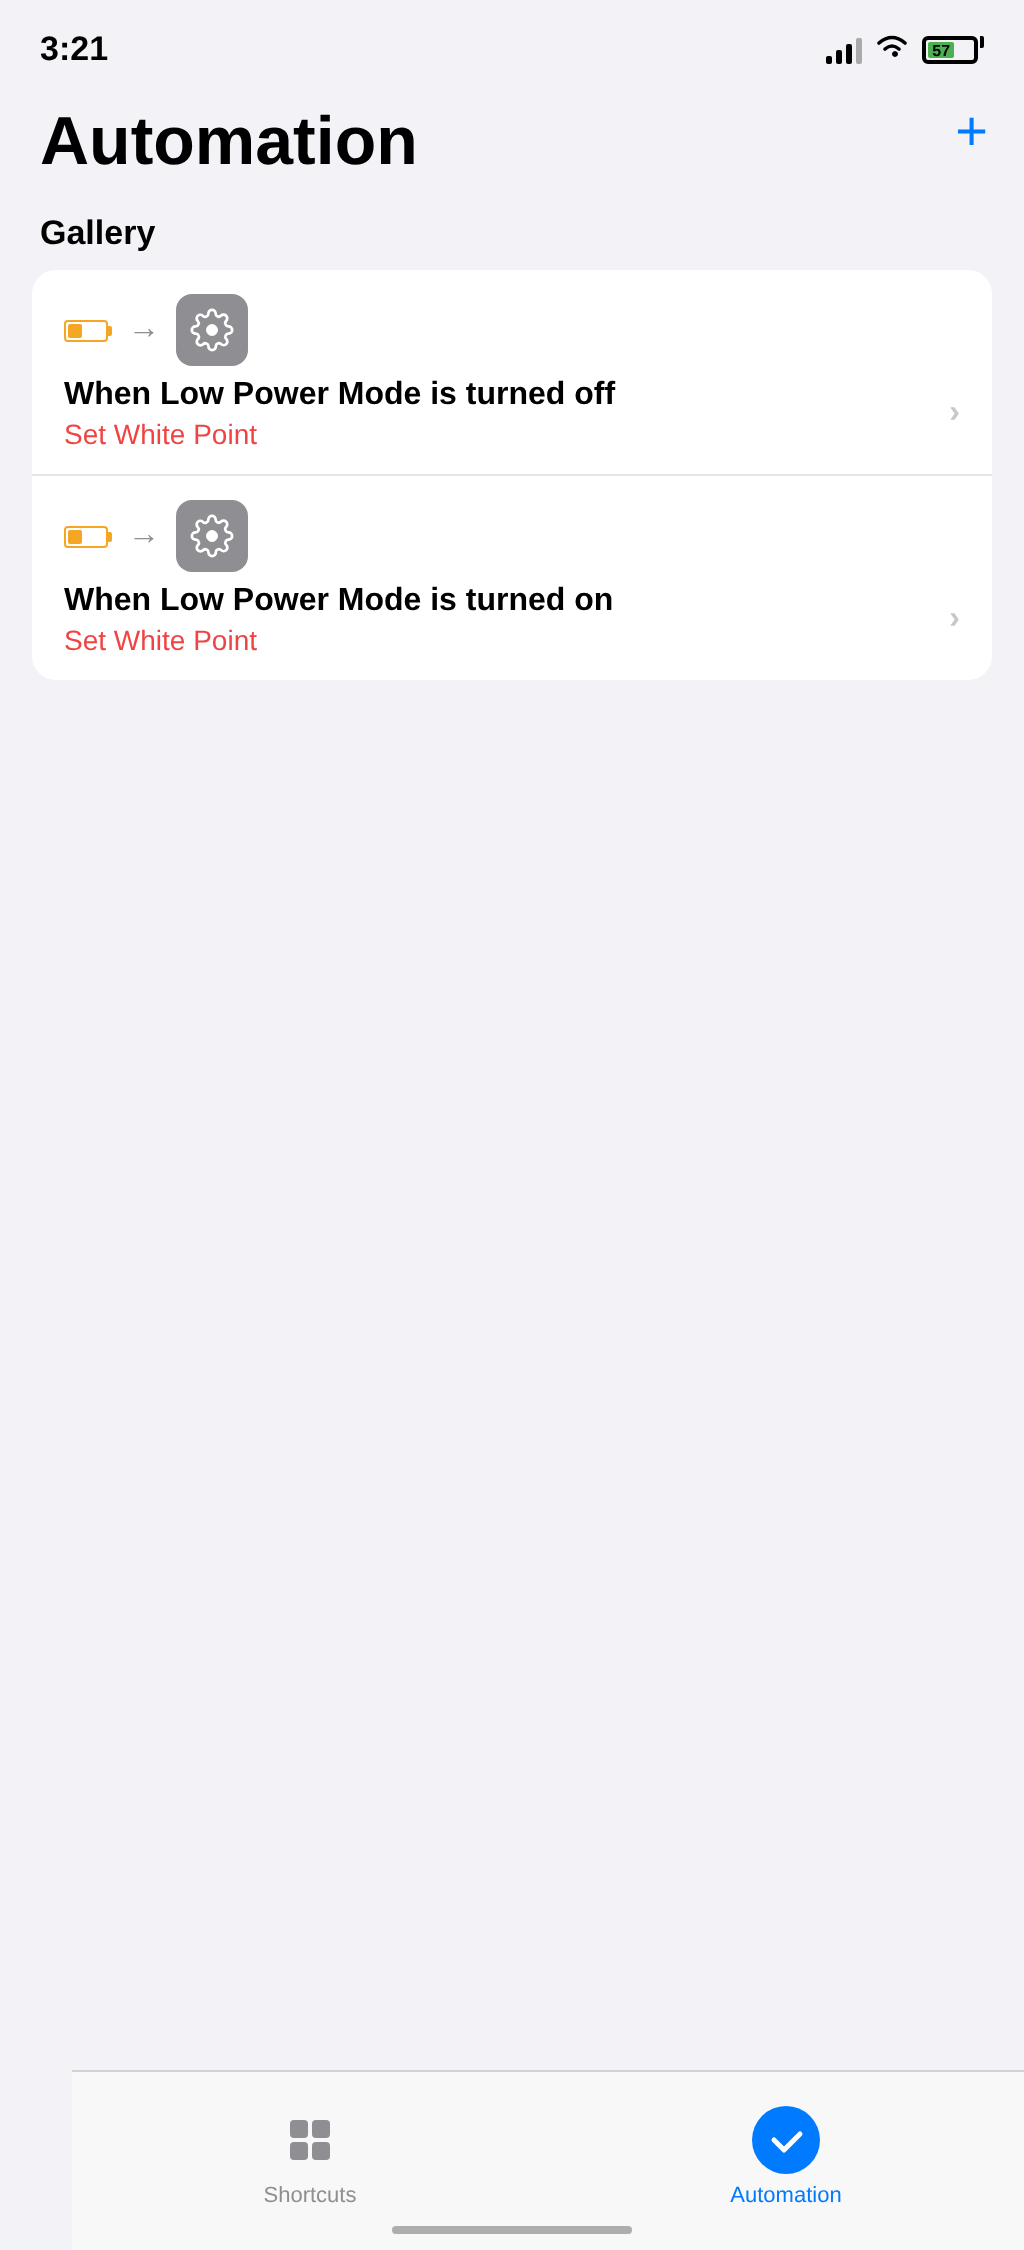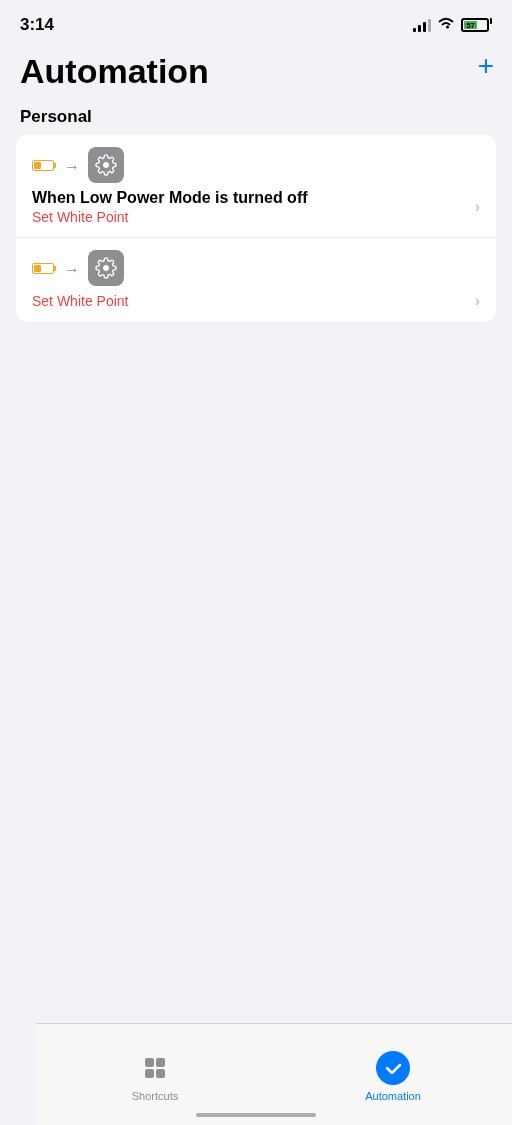--- a/index.html
+++ b/index.html
@@ -217,27 +217,27 @@
       font-weight: 600;
       margin-left: 8px;
     }
 
     
     .tab-bar {
       position: absolute;
       bottom: 0;
       left: 0;
       right: 0;
-      height: 102px;
+      height: 90px;
       background: rgba(248, 248, 248, 0.97);
       border-top: 1px solid #d1d1d6;
       display: flex;
       align-items: flex-start;
       justify-content: space-around;
-      padding-top: 26px;
+      padding-top: 16px;
       margin-left: 36px;
     }
 
     .tab-item {
       display: flex;
       flex-direction: column;
       align-items: center;
       gap: 4px;
       cursor: pointer;
       min-width: 70px;
@@ -279,21 +279,21 @@
       height: 4px;
       background: #000;
       border-radius: 2px;
       opacity: 0.3;
     }
   </style>
 </head>
 <body>
 
 <div class="status-bar">
-  <span class="status-time">3:14</span>
+  <span class="status-time">3:21</span>
   <div class="status-icons">
 
     <div class="signal-bars">
       <div class="signal-bar" style="height:4px"></div>
       <div class="signal-bar" style="height:7px"></div>
       <div class="signal-bar" style="height:10px"></div>
       <div class="signal-bar" style="height:13px; opacity:0.3"></div>
     </div>
 
     <div>
@@ -312,21 +312,21 @@
       </div>
       <div class="battery-tip"></div>
     </div>
   </div>
 </div>
 
 <div class="add-button">+</div>
 
 <div class="main-content">
   <h1 class="page-title">Automation</h1>
-  <h2 class="section-header">Personal</h2>
+  <h2 class="section-header">Gallery</h2>
 
   <div class="card">
 
     <div class="automation-item">
       <div class="automation-item-header">
 
         <div class="trigger-icon">
           <div class="mini-battery">
             <div class="mini-battery-body">
               <div class="mini-battery-fill"></div>
@@ -365,20 +365,21 @@
         <span class="arrow-icon">→</span>
         <div class="settings-wheel">
           <svg class="gear-svg" viewBox="0 0 24 24" fill="none">
             <path d="M12 15a3 3 0 1 0 0-6 3 3 0 0 0 0 6z" fill="white" stroke="white" stroke-width="0.5"></path>
             <path d="M19.4 15a1.65 1.65 0 0 0 .33 1.82l.06.06a2 2 0 0 1-2.83 2.83l-.06-.06a1.65 1.65 0 0 0-1.82-.33 1.65 1.65 0 0 0-1 1.51V21a2 2 0 0 1-4 0v-.09A1.65 1.65 0 0 0 9 19.4a1.65 1.65 0 0 0-1.82.33l-.06.06a2 2 0 0 1-2.83-2.83l.06-.06A1.65 1.65 0 0 0 4.68 15a1.65 1.65 0 0 0-1.51-1H3a2 2 0 0 1 0-4h.09A1.65 1.65 0 0 0 4.6 9a1.65 1.65 0 0 0-.33-1.82l-.06-.06a2 2 0 0 1 2.83-2.83l.06.06A1.65 1.65 0 0 0 9 4.68a1.65 1.65 0 0 0 1-1.51V3a2 2 0 0 1 4 0v.09a1.65 1.65 0 0 0 1 1.51 1.65 1.65 0 0 0 1.82-.33l.06-.06a2 2 0 0 1 2.83 2.83l-.06.06A1.65 1.65 0 0 0 19.4 9a1.65 1.65 0 0 0 1.51 1H21a2 2 0 0 1 0 4h-.09a1.65 1.65 0 0 0-1.51 1z" stroke="white" stroke-width="1.5" fill="none" stroke-linecap="round" stroke-linejoin="round"></path>
           </svg>
         </div>
       </div>
       <div class="item-row">
         <div class="item-text-block">
+          <div class="item-title">When Low Power Mode is turned on</div>
           <div class="item-subtitle">Set White Point</div>
         </div>
         <span class="chevron">›</span>
       </div>
     </div>
 
   </div>
 </div>
 
 <div class="tab-bar">

